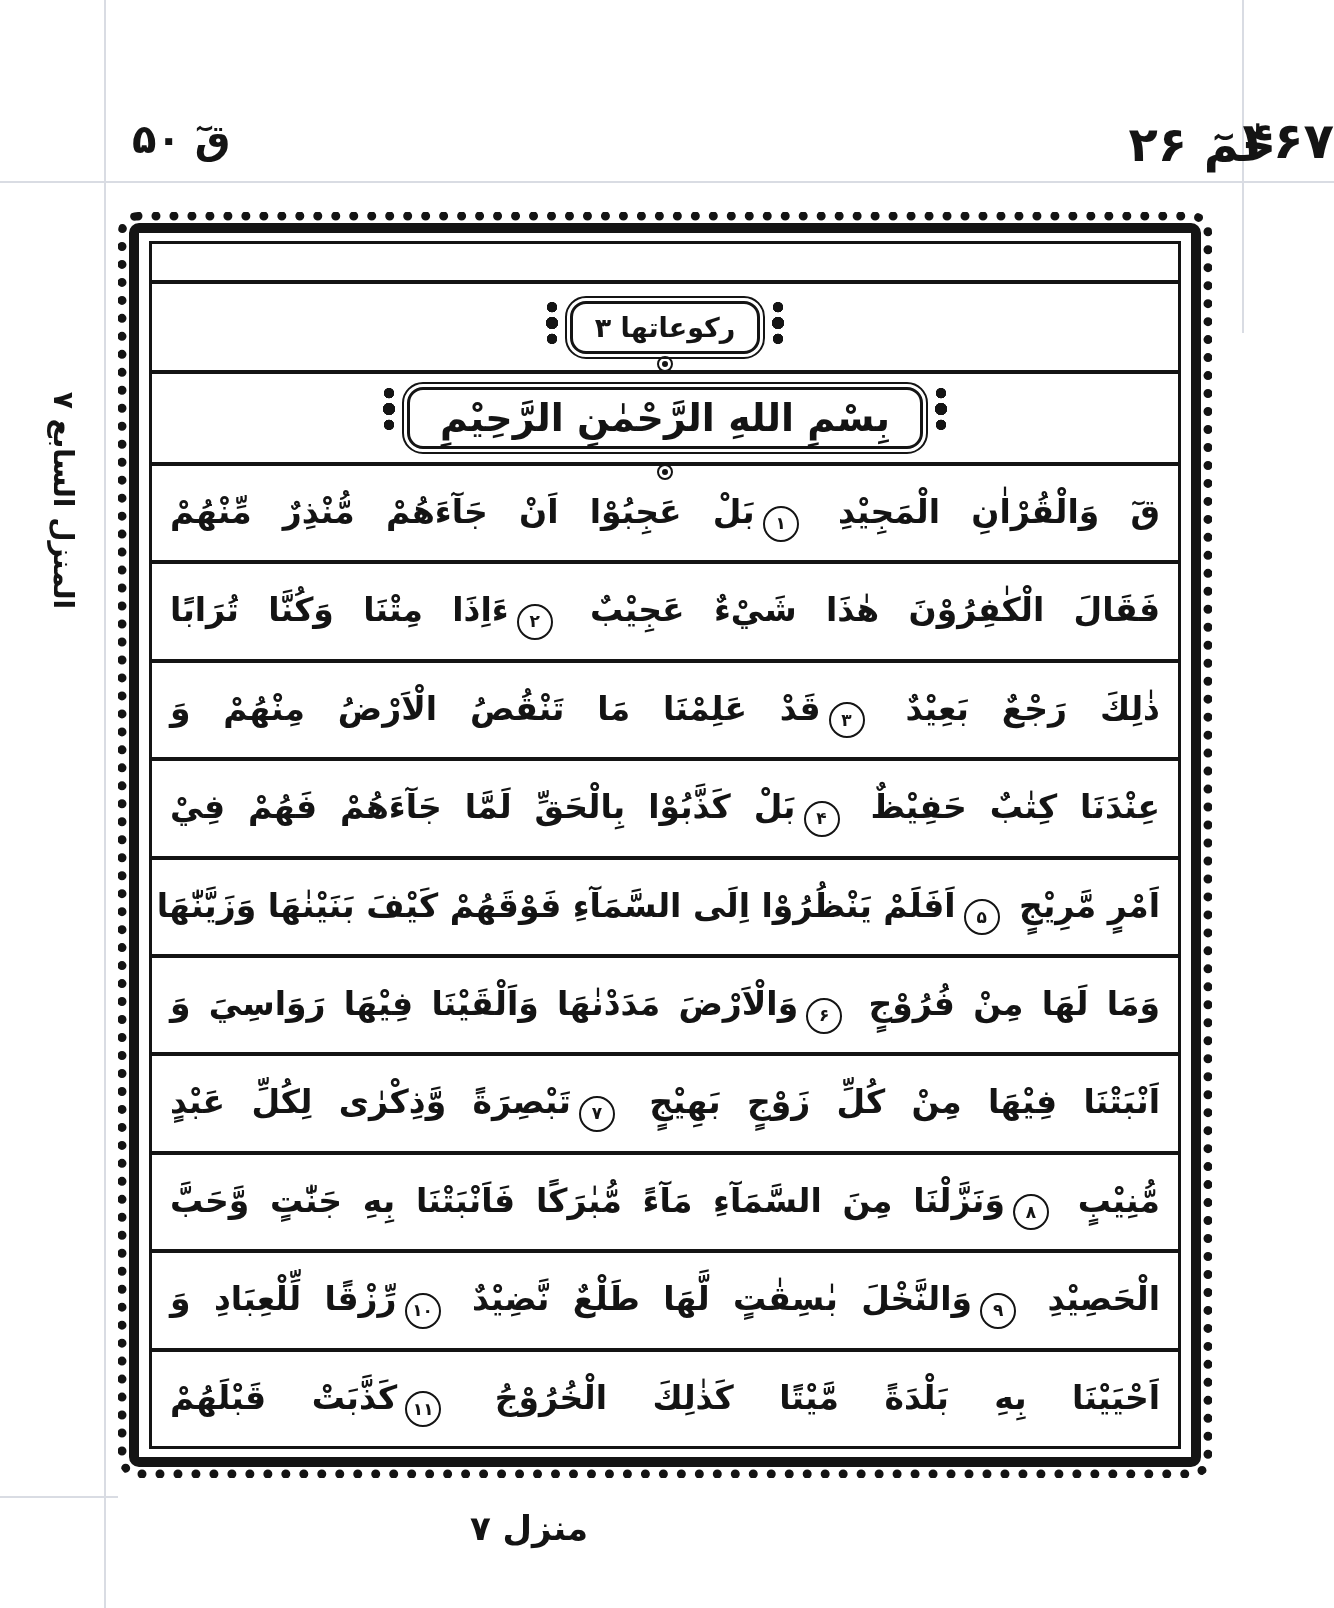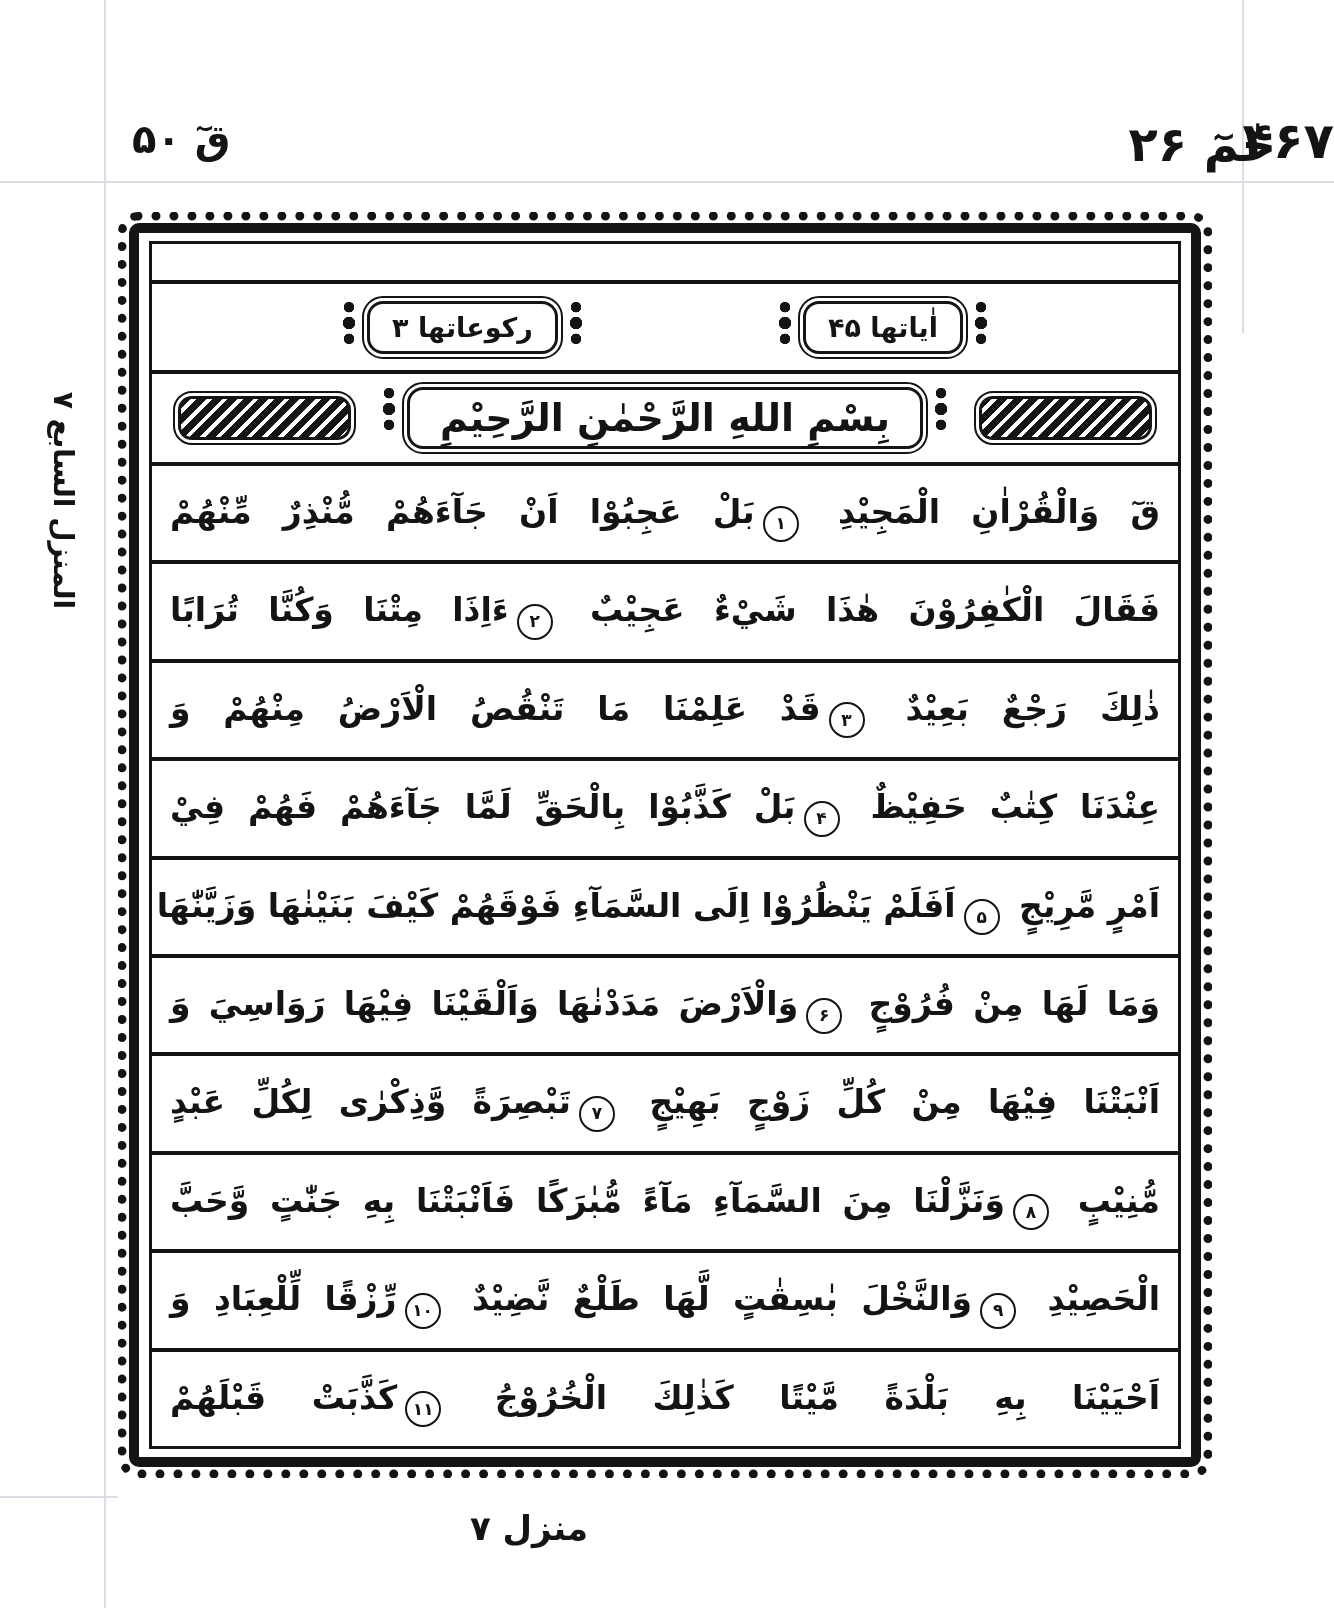--- a/index.html
+++ b/index.html
@@ -29,21 +29,21 @@
   .frame{position:absolute;left:118px;top:212px;width:1094px;height:1266px;box-sizing:border-box;
     border:9px dotted #141414;border-radius:20px;padding:2px;}
   .frame-solid{width:100%;height:100%;box-sizing:border-box;border:10px solid #141414;
     border-radius:10px;padding:8px 10px;}
   .frame-thin{width:100%;height:100%;box-sizing:border-box;border:3px solid #141414;
     display:flex;flex-direction:column;}
 
   .row-blank{height:36px;border-bottom:4px solid #141414;}
   .row-header{height:86px;border-bottom:4px solid #141414;display:flex;align-items:center;
     justify-content:space-evenly;padding:0 6px;}
-  .row-bismillah{height:88px;display:flex;align-items:center;justify-content:center;gap:20px;padding:0 26px;}
+  .row-bismillah{height:88px;display:flex;align-items:center;justify-content:center;gap:20px;padding:0 26px;flex-direction:column;}
 
   
   .cart{display:flex;align-items:flex-start;}
   .cart-body{border:3px solid #141414;outline:2px solid #141414;outline-offset:3px;
     border-radius:16px;padding:8px 22px;font-size:27px;font-weight:bold;white-space:nowrap;
     background:#fff;}
   .cap{width:24px;height:44px;margin:0 6px;
     background:
       radial-gradient(circle at 50% 14%, #141414 5px, transparent 5.5px),
       radial-gradient(circle at 50% 86%, #141414 5px, transparent 5.5px),
@@ -82,25 +82,20 @@
 
 <div class="frame">
   <div class="frame-solid">
     <div class="frame-thin">
 
       <div class="row-blank"></div>
 
       <div class="row-header" dir="rtl">
         <div class="cart">
           <span class="cap"></span>
-          <span class="cart-body" dir="rtl">اٰياتها ۴۵</span>
-          <span class="cap"></span>
-        </div>
-        <div class="cart">
-          <span class="cap"></span>
           <span class="cart-body" dir="rtl">رکوعاتها ۳</span>
           <span class="cap"></span>
         </div>
       </div>
 
       <div class="row-bismillah" dir="rtl">
         <div class="orn"></div>
         <div class="cart">
           <span class="cap"></span>
           <span class="cart-body bism-body" dir="rtl">بِسْمِ اللهِ الرَّحْمٰنِ الرَّحِيْمِ</span>

